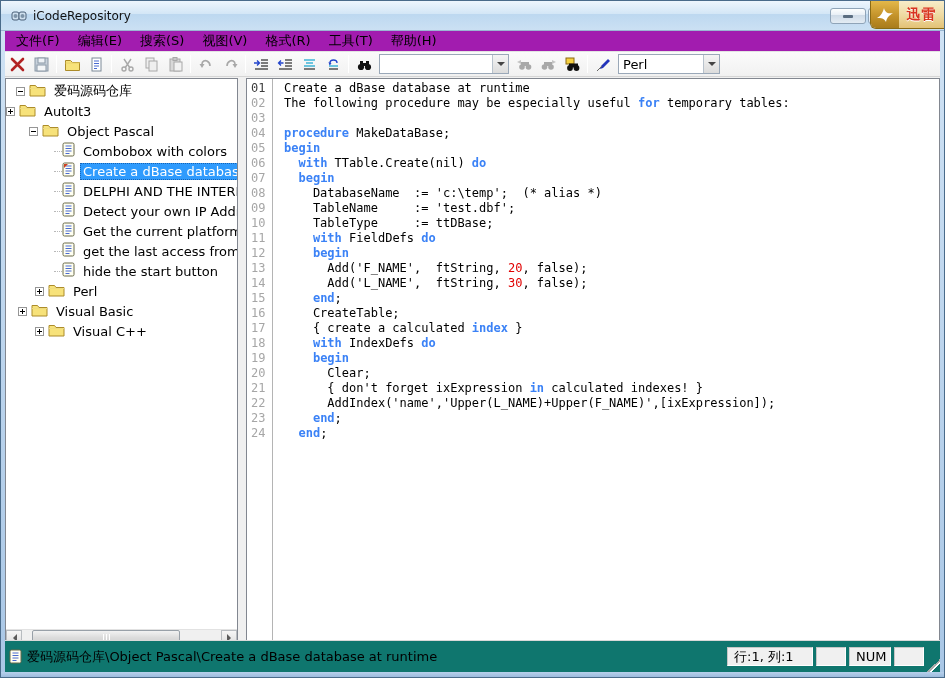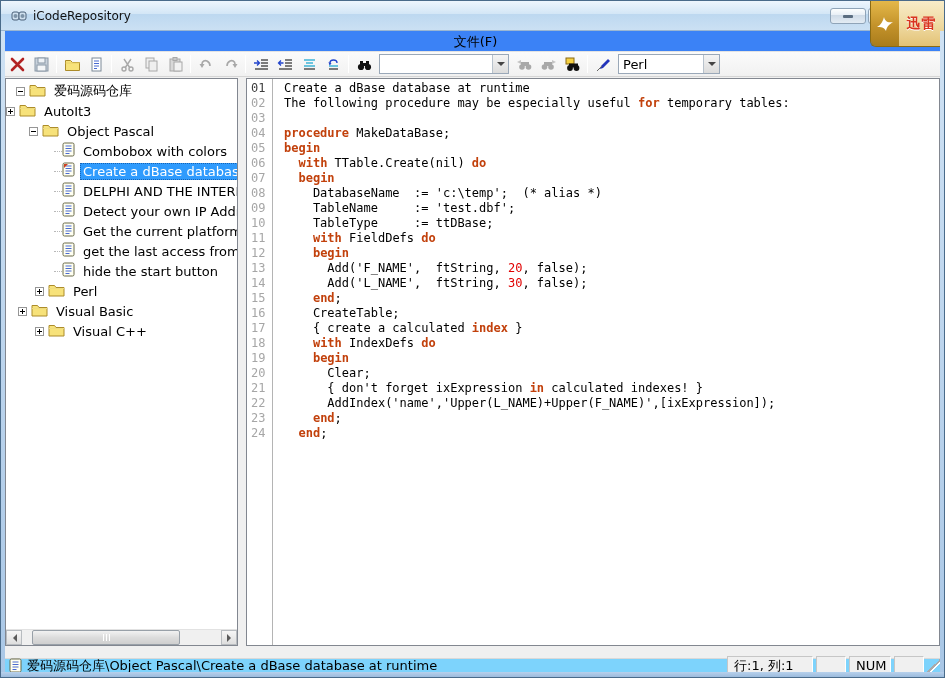--- a/index.html
+++ b/index.html
@@ -24,37 +24,37 @@
   .caption-buttons{position:absolute;right:66px;top:7px;display:flex;}
   .btn-min{
     width:36px;height:16px;border:1px solid #8fa4b8;border-radius:3px;
     background:linear-gradient(#fdfefe,#e7eef5 45%,#cfdbe7 46%,#e3ecf4);
     display:flex;align-items:center;justify-content:center;margin-right:2px;
   }
   .btn-min .dash{width:10px;height:3px;background:#5a6d80;border-radius:1px;}
   .btn-part{width:10px;height:16px;border:1px solid #8fa4b8;border-radius:3px 0 0 3px;
     background:linear-gradient(#fdfefe,#e0e9f2);}
   .xunlei{
-    position:absolute;right:0;top:0;height:46px;width:74px;display:flex;
+    position:absolute;right:0;top:0;height:28px;width:74px;display:flex;
     border-radius:0 0 0 6px;overflow:hidden;border:1px solid #8a6a14;border-top:none;border-right:none;
   }
   .xunlei-bird{
     width:28px;height:100%;display:flex;align-items:center;justify-content:center;
     background:linear-gradient(#e4b84a,#c3922a 55%,#a97c1c);
   }
   .xunlei-label{
     flex:1;display:flex;align-items:center;justify-content:center;
     background:linear-gradient(#f8ecc8,#eed9a0 55%,#e3c276);
     color:#d93420;font-weight:bold;font-size:14px;letter-spacing:1px;
     text-shadow:0 1px 0 #fff;
   }
   
   .menubar{
-    height:21px;background:#3b82f6;display:flex;align-items:center;
-    padding-left:6px;border-bottom:1px solid #e3e3e3;flex-direction:column;
+    height:21px;background:#a21caf;display:flex;align-items:center;
+    padding-left:6px;border-bottom:1px solid #e3e3e3;
   }
   .menu-item{padding:2px 9px;cursor:default;}
   
   .toolbar{
     height:25px;background:linear-gradient(#fbfbfb,#f1f1f1);
     display:flex;align-items:center;padding-left:4px;
     border-bottom:1px solid #d5d5d5;
   }
   .tb-btn{
     width:24px;height:22px;display:flex;align-items:center;justify-content:center;
@@ -113,25 +113,25 @@
   .editor-panel{
     flex:1;background:#fff;border:1px solid #828790;margin:1px 0 1px 8px;
     display:flex;overflow:hidden;
     font-family:"DejaVu Sans Mono","Liberation Mono",monospace;font-size:12px;line-height:15px;
   }
   .gutter{width:26px;flex:none;border-right:1px solid #b4b4b4;padding-top:2px;}
   .gutter .num{display:block;color:#a6a6a6;padding-left:4px;height:15px;}
   .gutter .num.current{color:#3c3c3c;}
   .code-area{flex:1;padding:2px 0 0 11px;overflow:hidden;}
   .code-line{height:15px;white-space:pre;}
-  .code-line .k{color:#c2410c;font-weight:bold;}
+  .code-line .k{color:#3b82f6;font-weight:bold;}
   .code-line .n{color:#e00000;}
   
   .statusbar{
-    position:absolute;left:0;right:0;bottom:5px;height:14px;background:#7dd3fc;
+    position:absolute;left:0;right:0;bottom:5px;height:32px;background:#0f766e;
     border-top:1px solid #d9d9d9;display:flex;align-items:center;font-size:13px;
   }
   .sb-path{flex:1;display:flex;align-items:center;gap:5px;padding-left:8px;white-space:nowrap;overflow:hidden;}
   .sb-panel{
     height:19px;border:1px solid #c6c6c6;border-right-color:#fff;border-bottom-color:#fff;
     display:flex;align-items:center;padding:0 6px;margin-right:3px;background:#f0f0f0;white-space:nowrap;
   }
   .sb-cursor{width:86px;}
   .sb-empty1{width:30px;}
   .sb-num{width:42px;}

